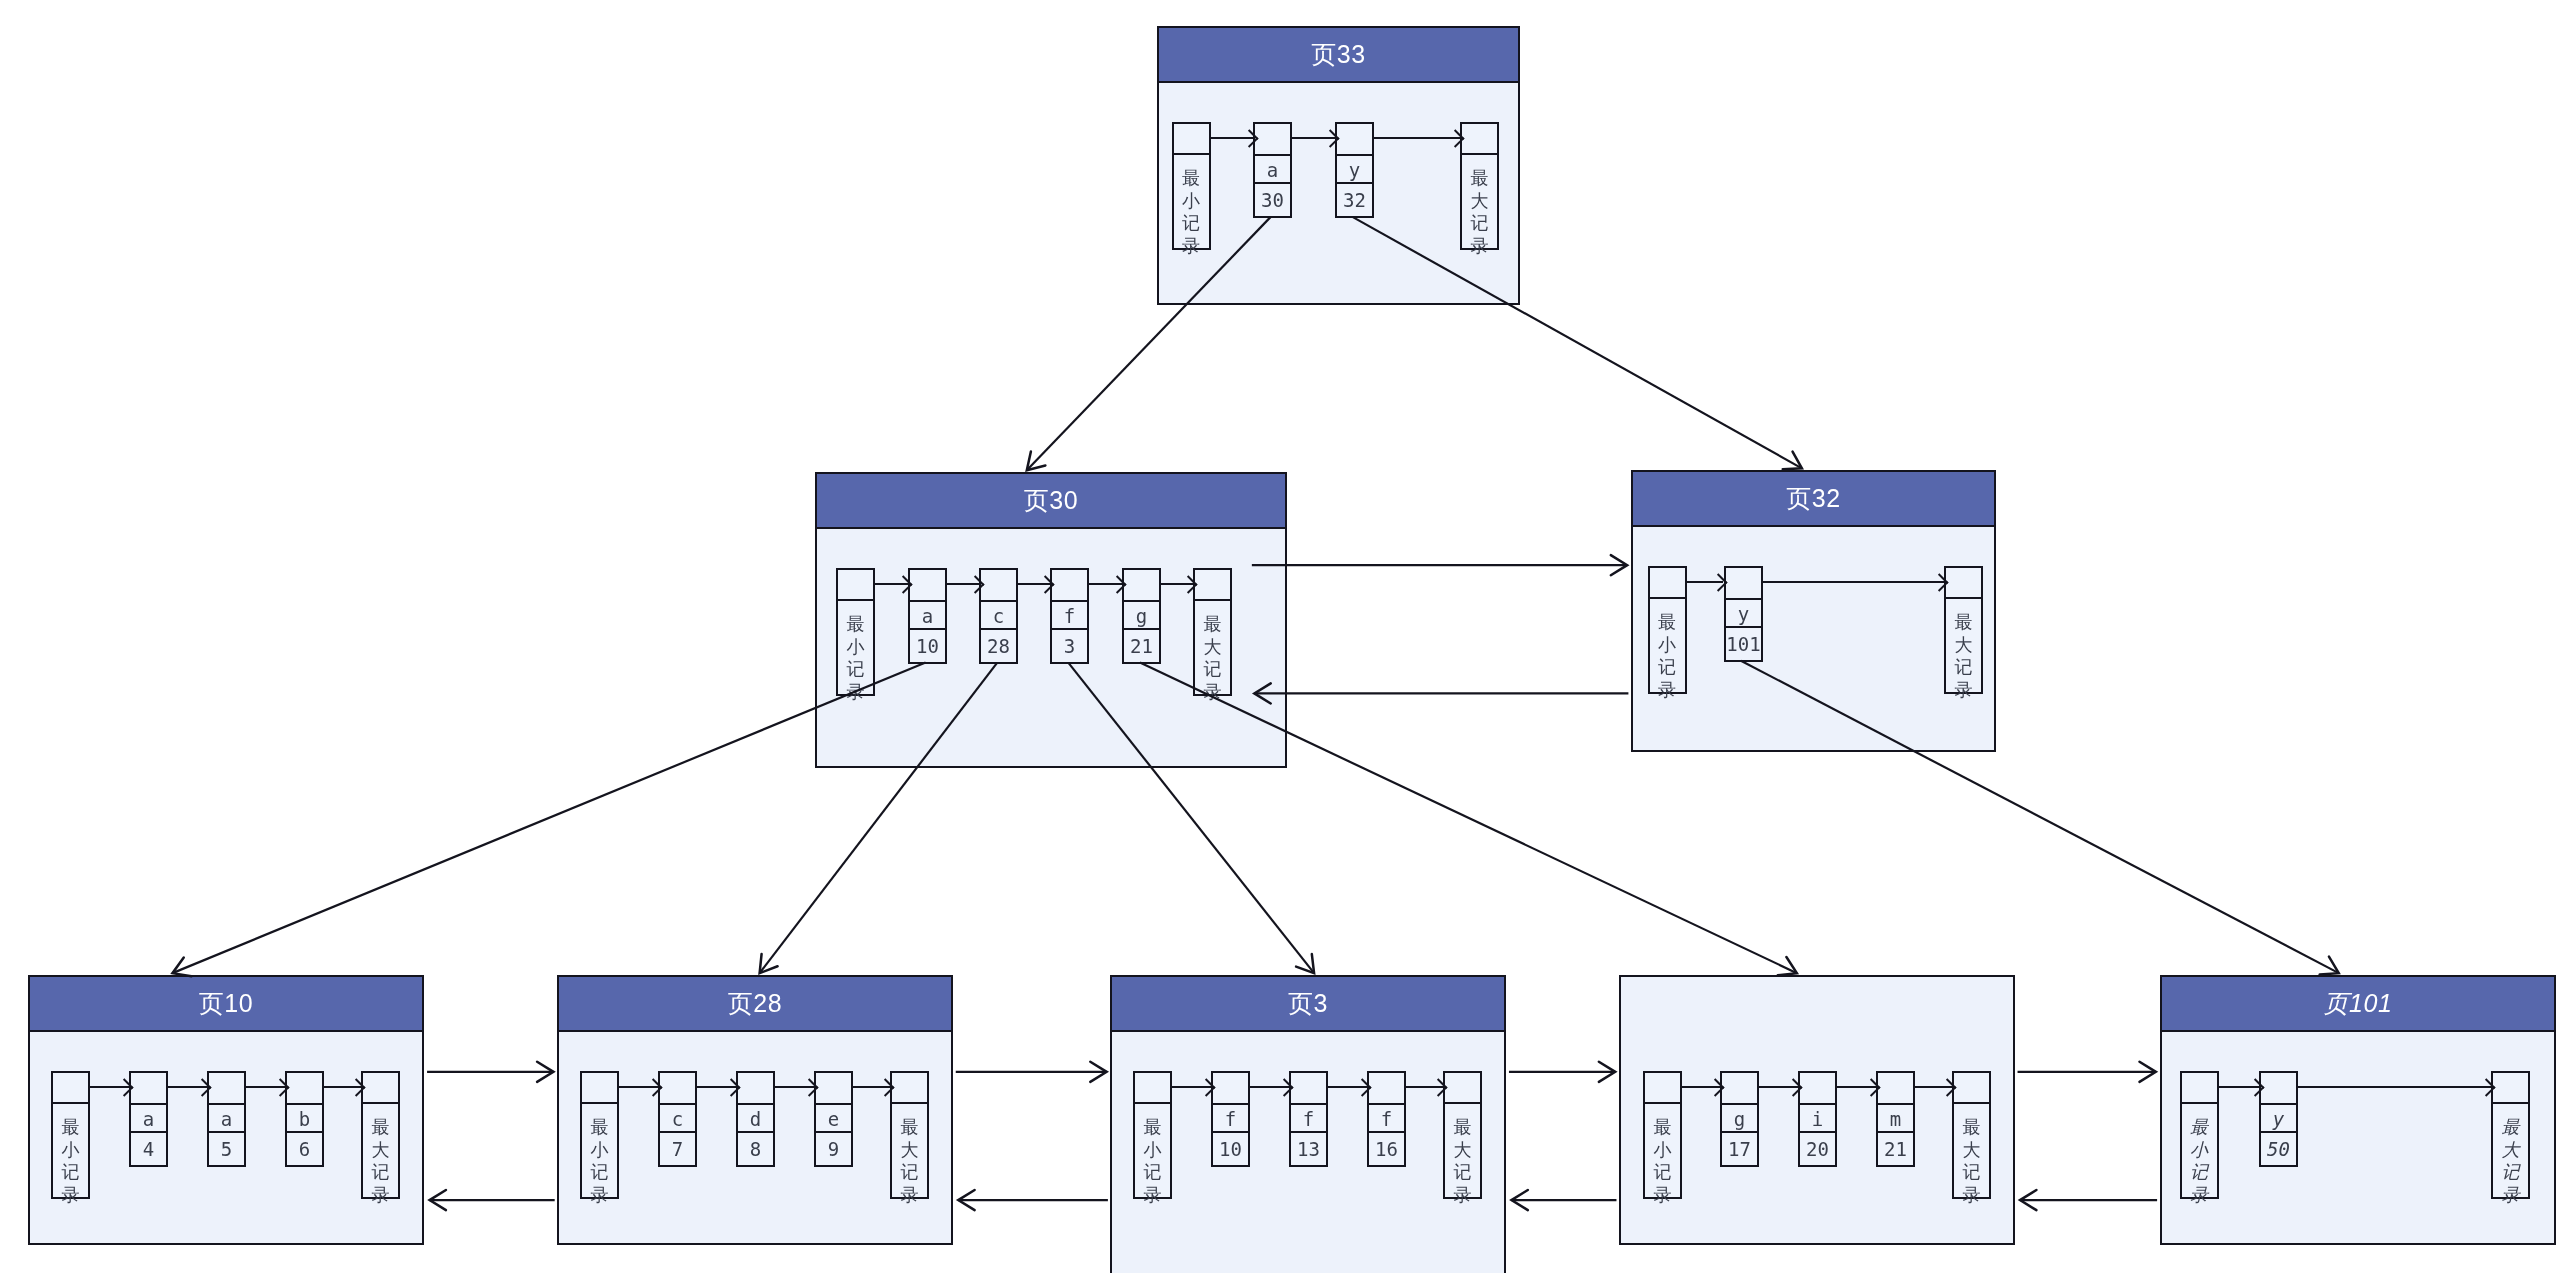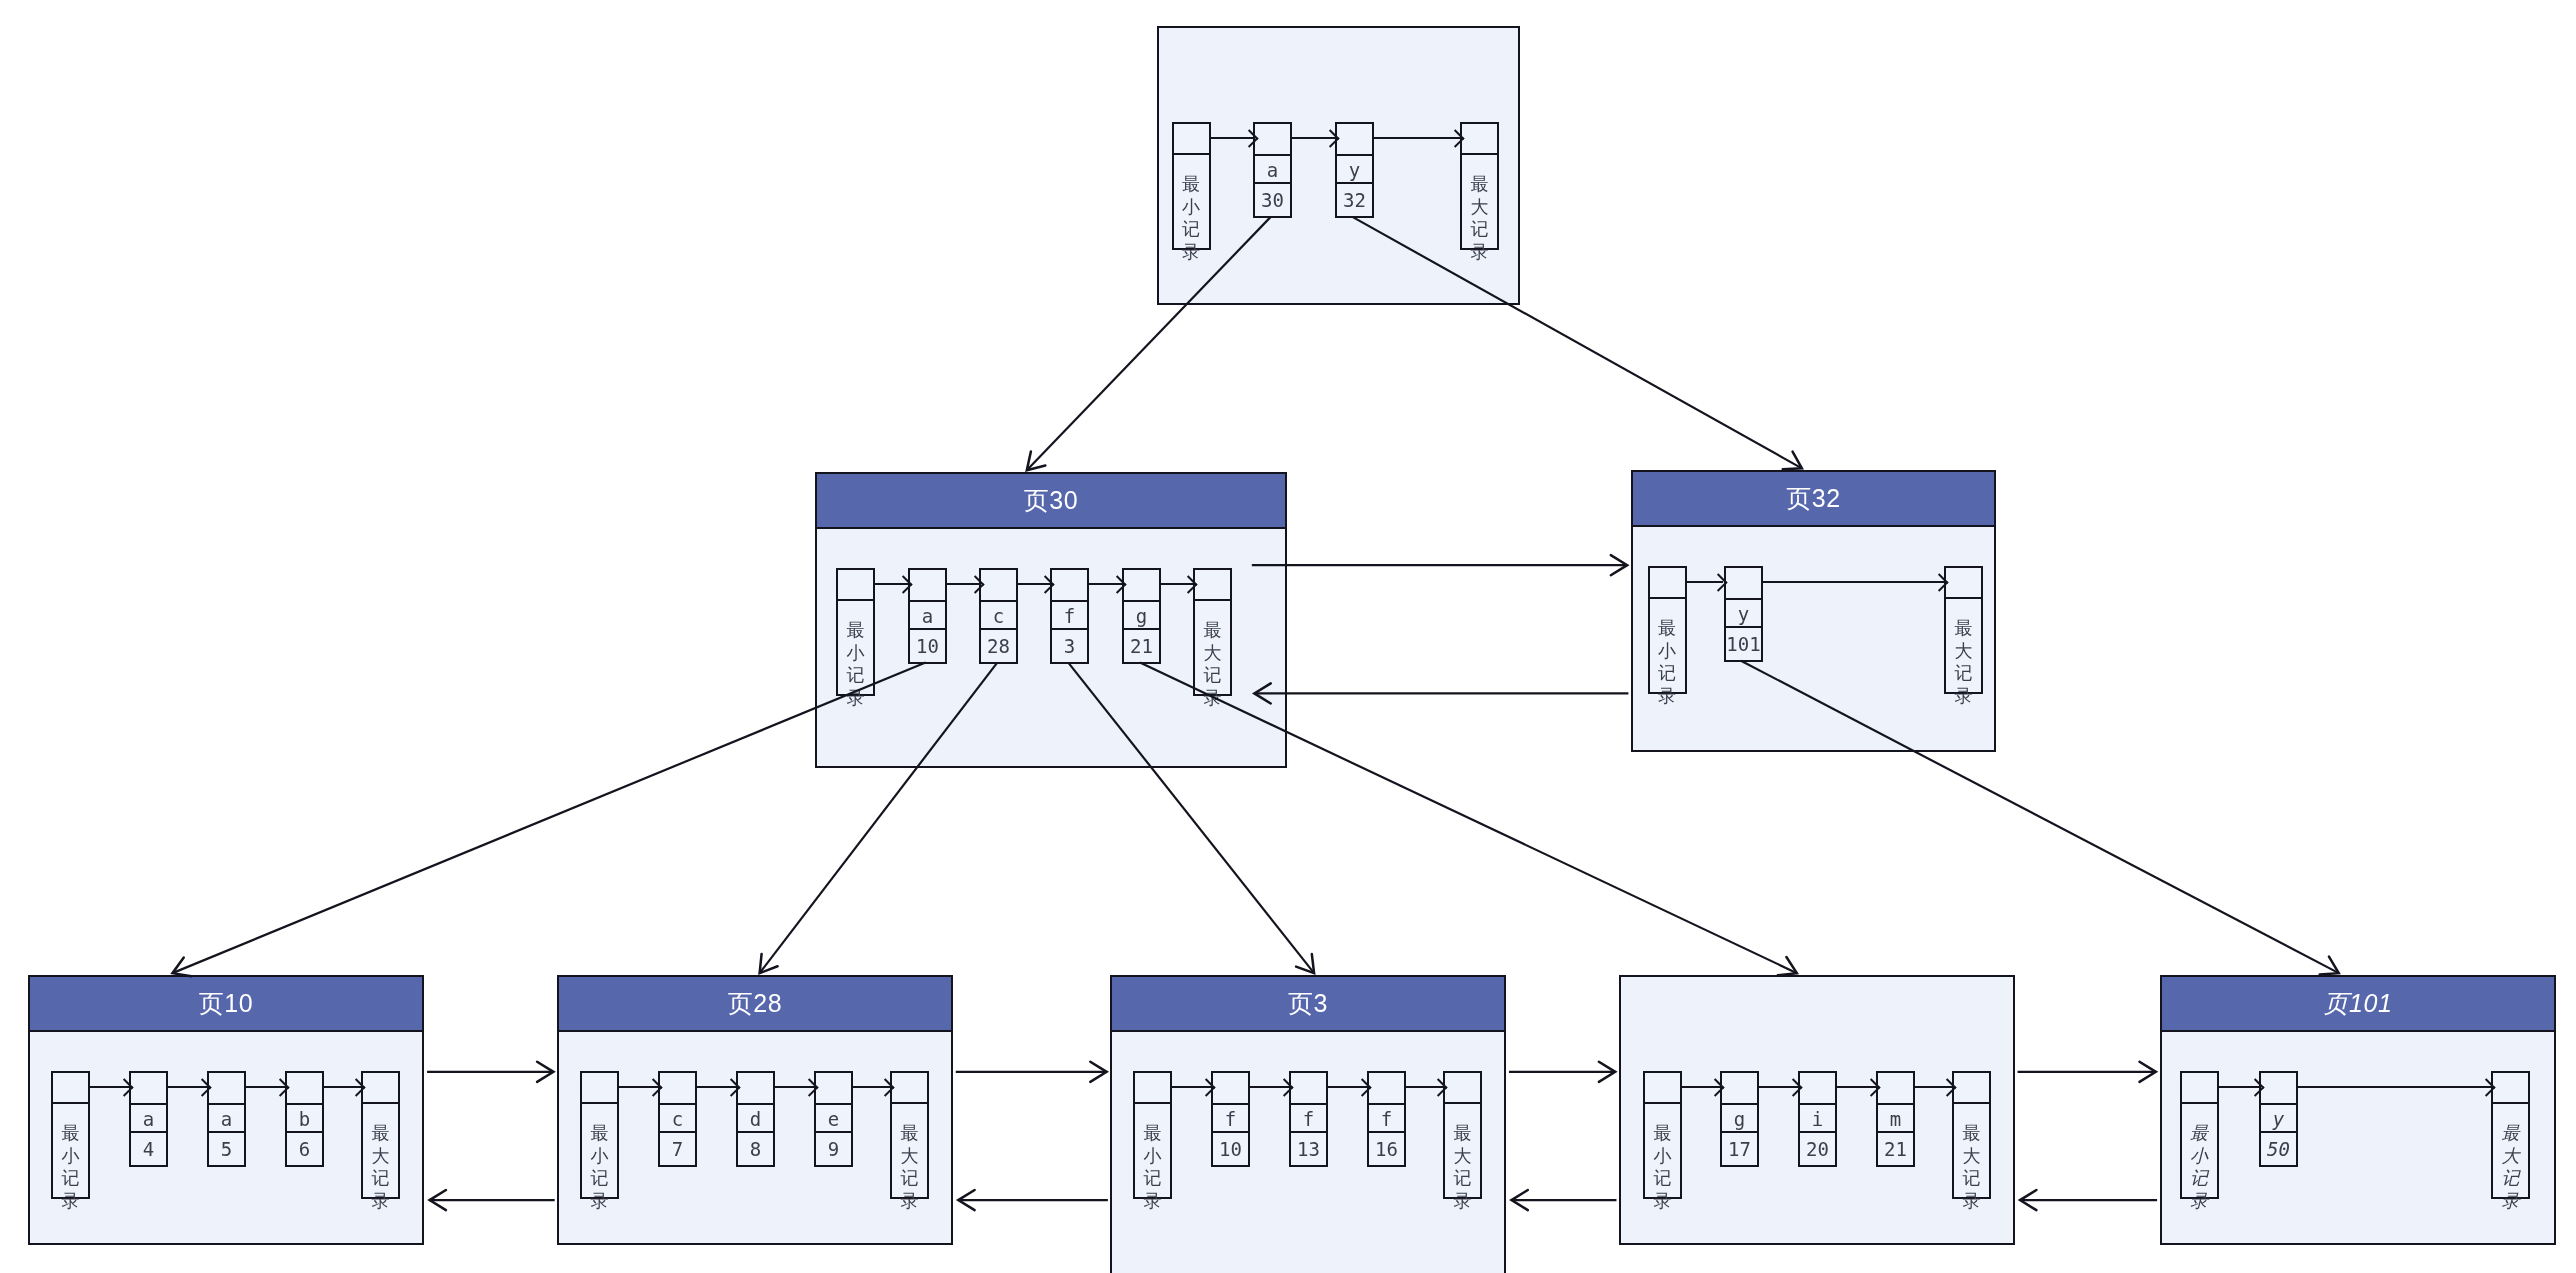--- a/index.html
+++ b/index.html
@@ -33,21 +33,21 @@
     width:39px;height:128px;
     box-sizing:border-box;
     border:2.5px solid #14141e;
     background:#eef3fc;
   }
   .pillar-top{
     height:29px;
     border-bottom:2.5px solid #14141e;
   }
   .pillar-label{
-    padding-top:18px;
+    padding-top:12px;
     font-size:18px;
     line-height:22.6px;
     text-align:center;
     word-break:break-all;
     color:#3a3f4c;
   }
   .stack{
     position:absolute;top:94px;
     width:39px;
   }
@@ -83,20 +83,23 @@
     pointer-events:none;
   }
   #edges line{stroke:#14141e;stroke-width:3.5px;}
 </style>
 </head>
 <body>
 
 <div id="canvas">
 
   <div class="page" style="left:1157px;top:26px;width:363px;height:279px;">
+    <div class="page-header">
+      <span class="page-title">页33</span>
+    </div>
     <div class="pillar" style="left:12.6px;">
       <div class="pillar-top"></div>
       <div class="pillar-label">最小记录</div>
     </div>
     <div class="stack" style="left:94px;">
       <div class="cell c-top"></div>
       <div class="cell c-key">a</div>
       <div class="cell c-val">30</div>
     </div>
     <div class="stack" style="left:176px;">

